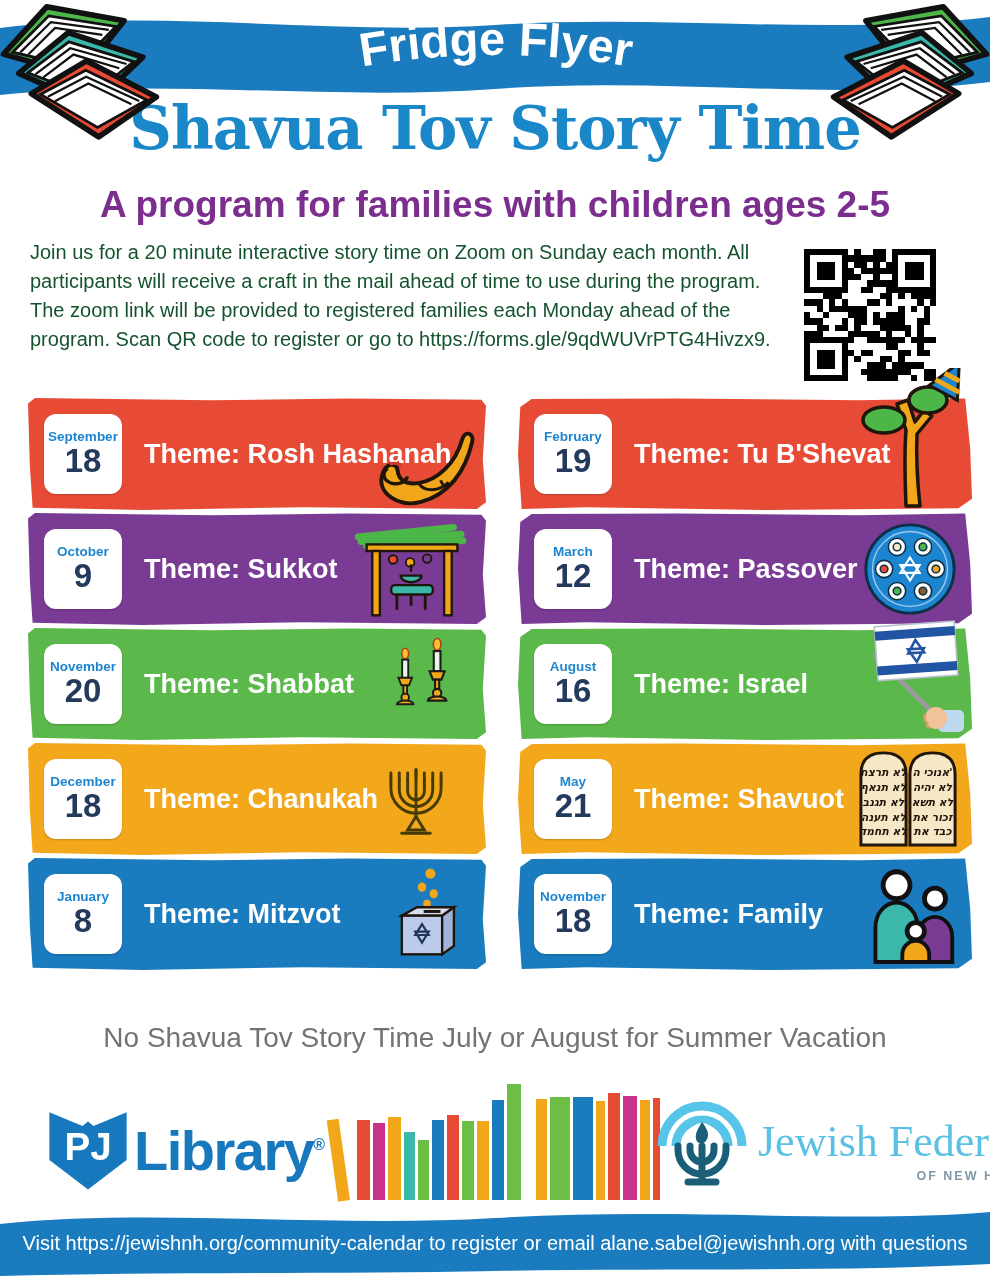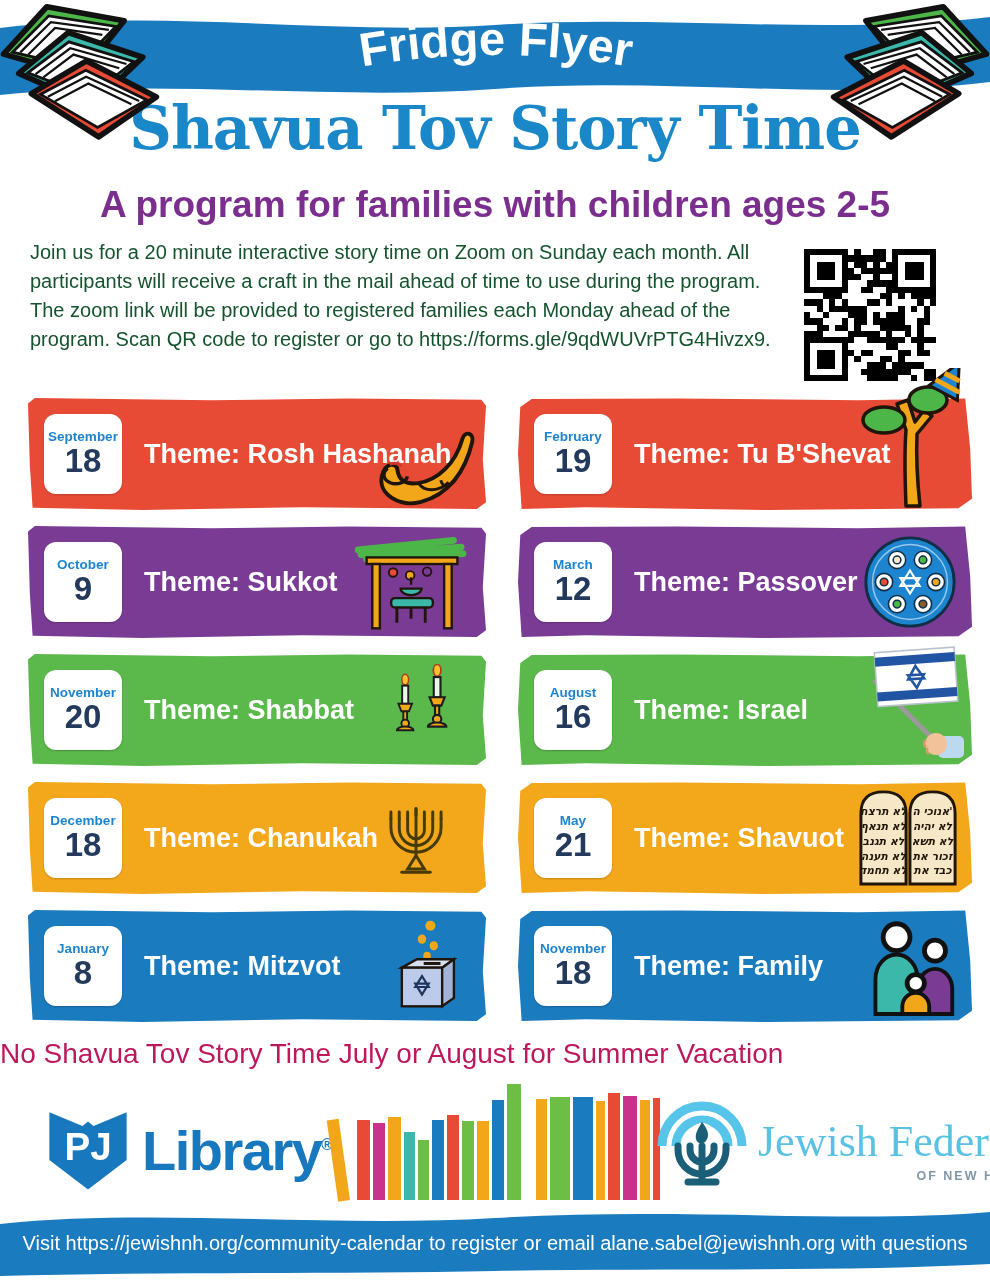--- a/index.html
+++ b/index.html
@@ -17,21 +17,21 @@
   .page-subtitle{left:0;top:184px;width:990px;text-align:center;
     font-size:37px;font-weight:bold;color:#7B2E8E;}
   
   .intro-text{left:30px;top:238px;width:748px;font-size:20px;line-height:29px;color:#14532d;}
   .qr{left:801px;top:246px;width:138px;height:138px;background:#fff;padding:3px;}
   .qr-grid{display:grid;grid-template-columns:repeat(21,6.3px);grid-auto-rows:6.3px;}
   .qr-grid i{display:block;}
   .qr-grid i.b{background:#000;}
   
   .grid{left:28px;top:398px;width:944px;display:grid;
-    grid-template-columns:458px 454px;gap:16px 32px;grid-auto-rows:112px;}
+    grid-template-columns:458px 454px;gap:3px 32px;grid-auto-rows:112px;}
   .card{position:relative;display:flex;align-items:center;color:#fff;}
   .card::before{content:"";position:absolute;inset:0;background:var(--c);
     clip-path:polygon(0% 5%,1.5% 0%,40% 2%,70% 0.5%,99% 1.5%,100% 7%,99.3% 55%,100% 93%,98% 99%,60% 97.5%,25% 100%,1% 98%,0.4% 60%);}
   .card:nth-child(even)::before{
     clip-path:polygon(0.5% 8%,3% 1%,35% 0.5%,75% 2%,98.5% 0.5%,99.6% 45%,100% 90%,97% 98.5%,55% 100%,15% 97.5%,0.8% 99%,0% 50%);}
   .c-red{--c:#E84B35;} .c-purple{--c:#7A3B94;} .c-green{--c:#5BB84B;}
   .c-yellow{--c:#F3A71B;} .c-blue{--c:#1A7BBE;}
   .cal{position:relative;width:78px;height:80px;background:#fff;border-radius:12px;margin-left:16px;
     display:flex;flex-direction:column;align-items:center;justify-content:center;
     box-shadow:0 1px 2px rgba(0,0,0,.2);}
@@ -44,24 +44,24 @@
   .i-tree{right:-2px;top:-30px;bottom:auto;height:142px;width:118px;}
   .i-sukkah{right:14px;bottom:4px;width:120px;}
   .i-plate{right:14px;bottom:8px;width:96px;height:96px;}
   .i-candles{right:22px;bottom:6px;width:84px;height:102px;}
   .i-flag{right:2px;top:-14px;bottom:auto;height:128px;width:116px;}
   .i-menorah{right:24px;bottom:6px;width:92px;height:100px;}
   .i-tablets{right:8px;bottom:6px;width:112px;height:102px;font-style:italic;}
   .i-tzedakah{right:22px;bottom:2px;width:84px;height:108px;}
   .i-family{right:14px;bottom:6px;width:96px;height:100px;}
   
-  .summer-note{left:0;top:1022px;width:990px;text-align:left;font-size:28px;color:#be185d;margin-top:16px;}
+  .summer-note{left:0;top:1022px;width:990px;text-align:center;font-size:28px;color:#737373;}
   .pj-logo{left:42px;top:1098px;display:flex;align-items:center;}
   .pj-logo svg{width:92px;height:104px;}
-  .pj-word{font-size:56px;font-weight:bold;color:#1878BE;letter-spacing:-1.5px;margin-left:8px;}
+  .pj-word{font-size:56px;font-weight:bold;color:#1878BE;letter-spacing:-1.5px;}
   .pj-word sup{font-size:16px;}
   .bookshelf{left:338px;top:1058px;width:322px;height:142px;display:flex;align-items:flex-end;gap:3px;}
   .bookshelf i{display:block;}
   .fed-logo{left:652px;top:1094px;display:flex;}
   .fed-logo svg{width:100px;height:100px;}
   .fed-text{margin-top:22px;margin-left:6px;}
   .fed-name{font-family:"Liberation Serif","DejaVu Serif",serif;font-size:44px;color:#5BC1E4;white-space:nowrap;}
   .fed-region{font-size:12.5px;font-weight:bold;letter-spacing:2px;color:#7F98A8;text-align:right;margin-top:2px;}
   
   .footer{left:0;top:1198px;width:990px;height:84px;}

